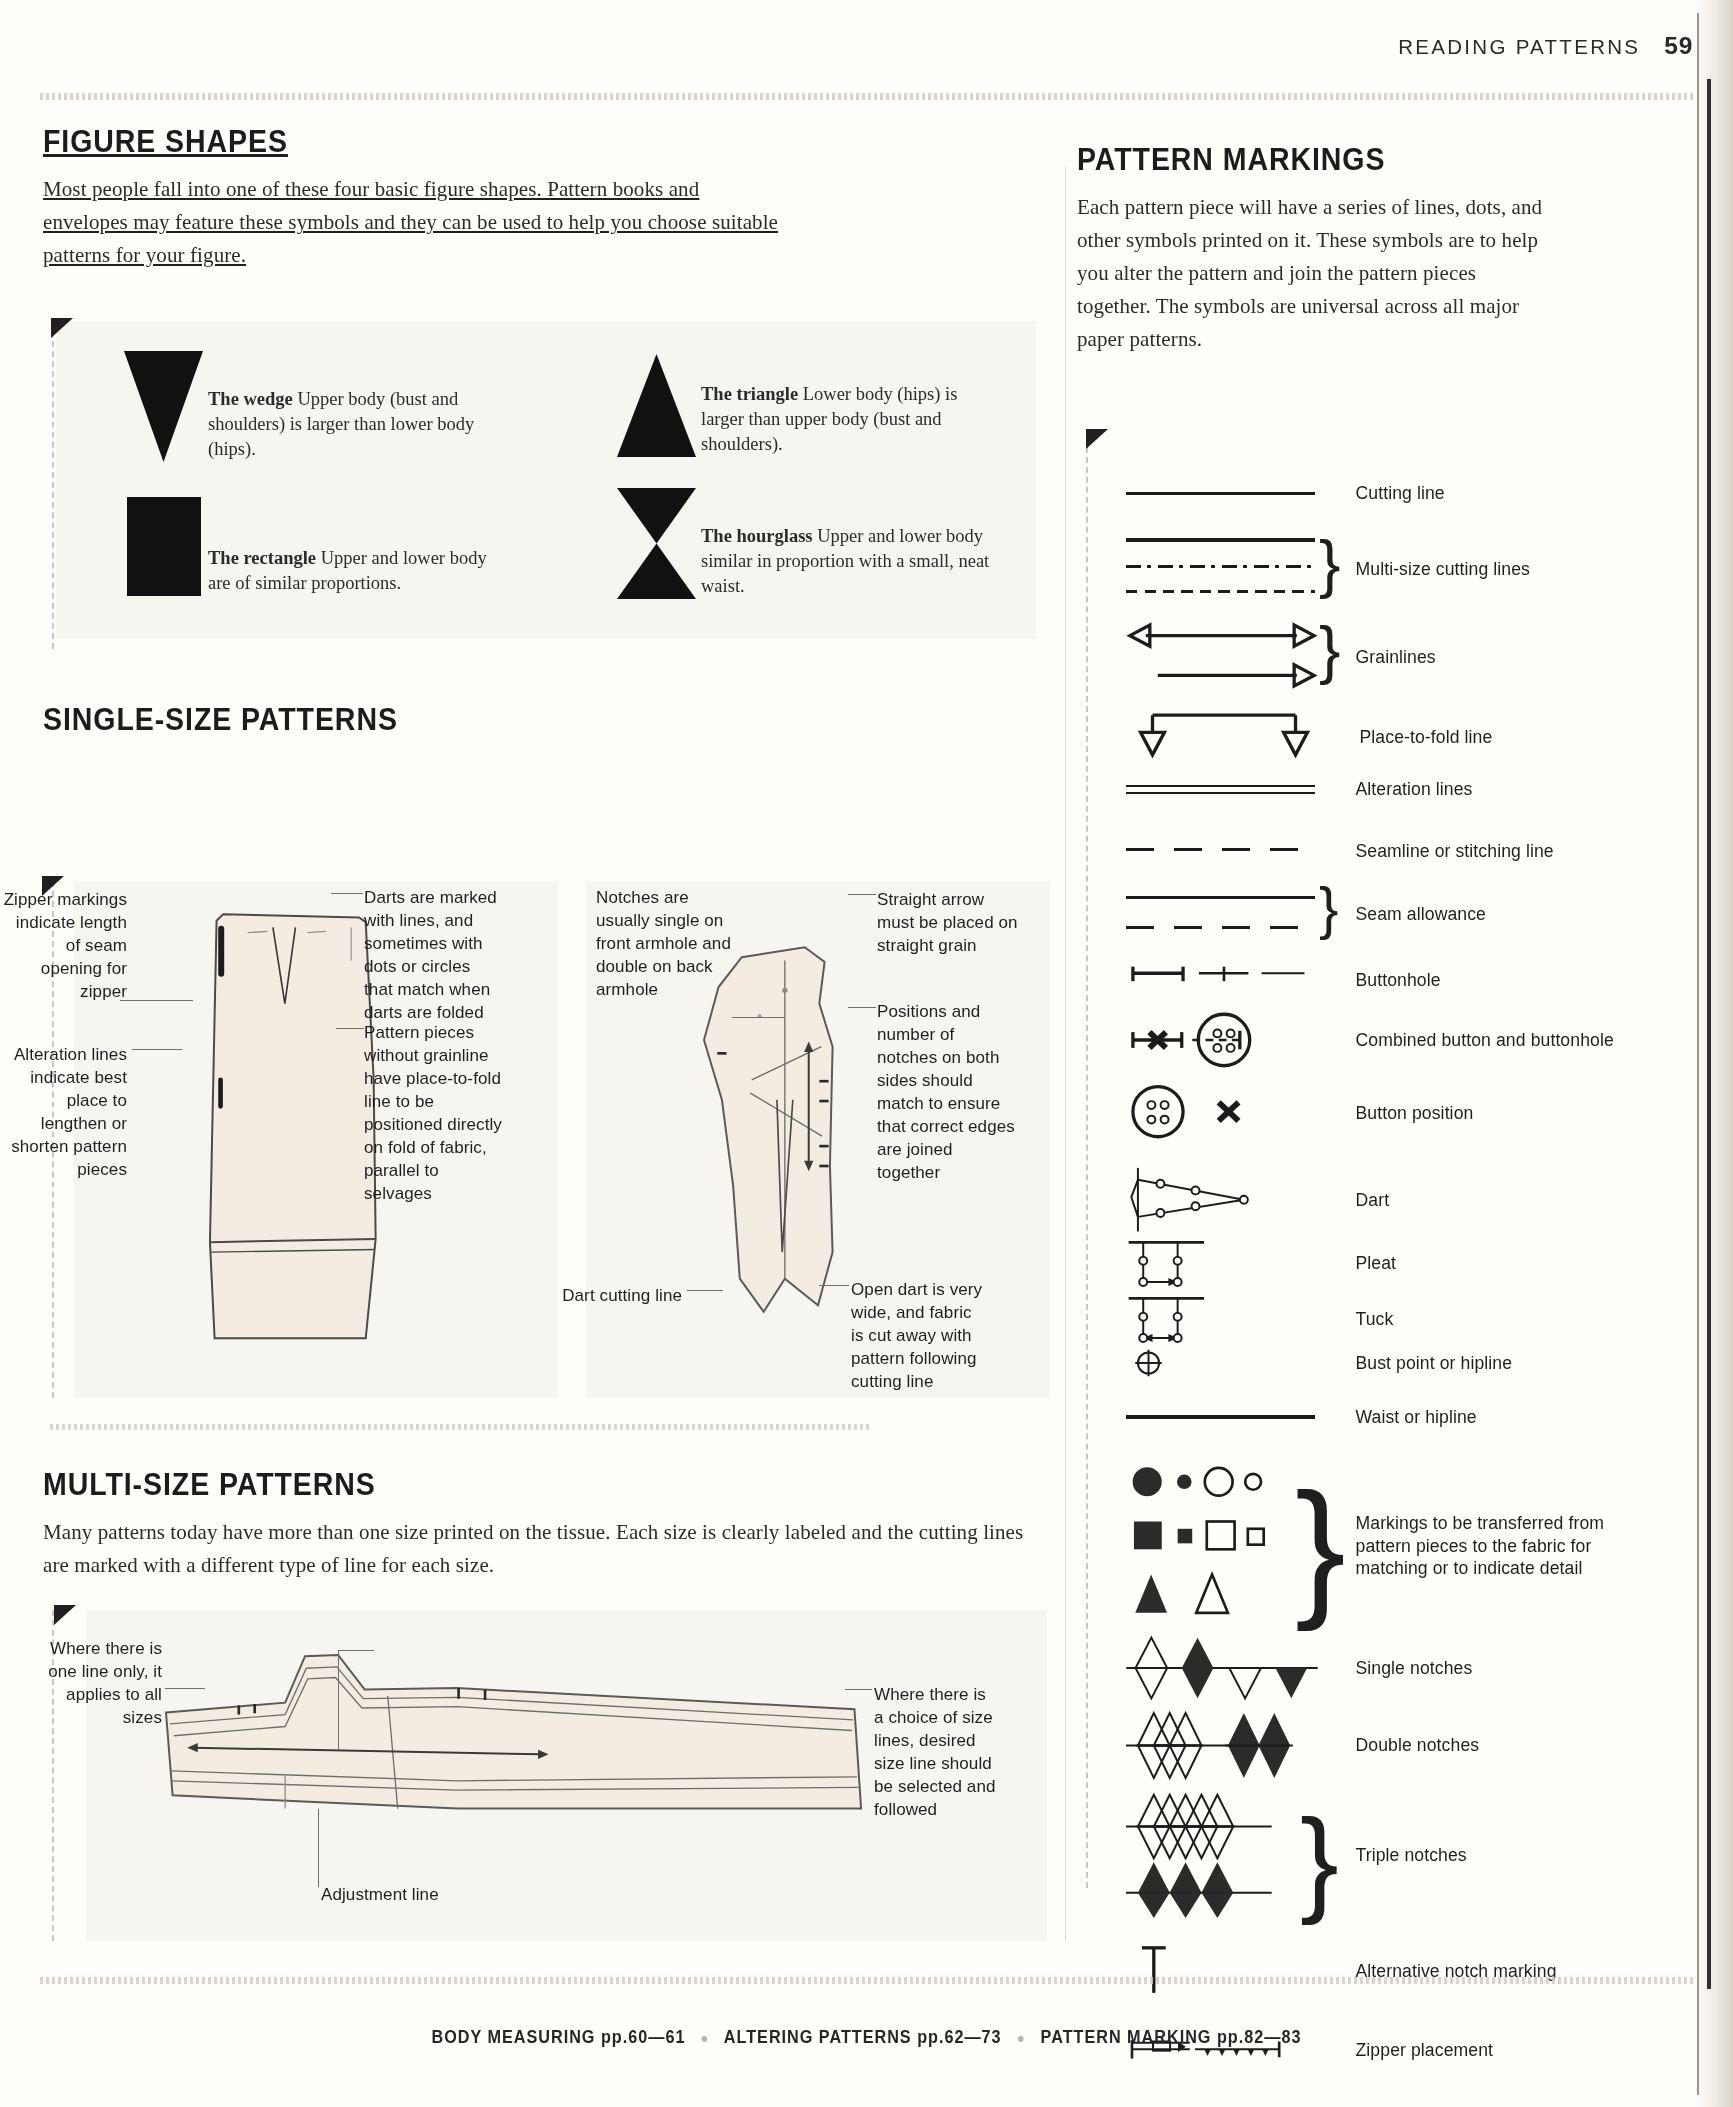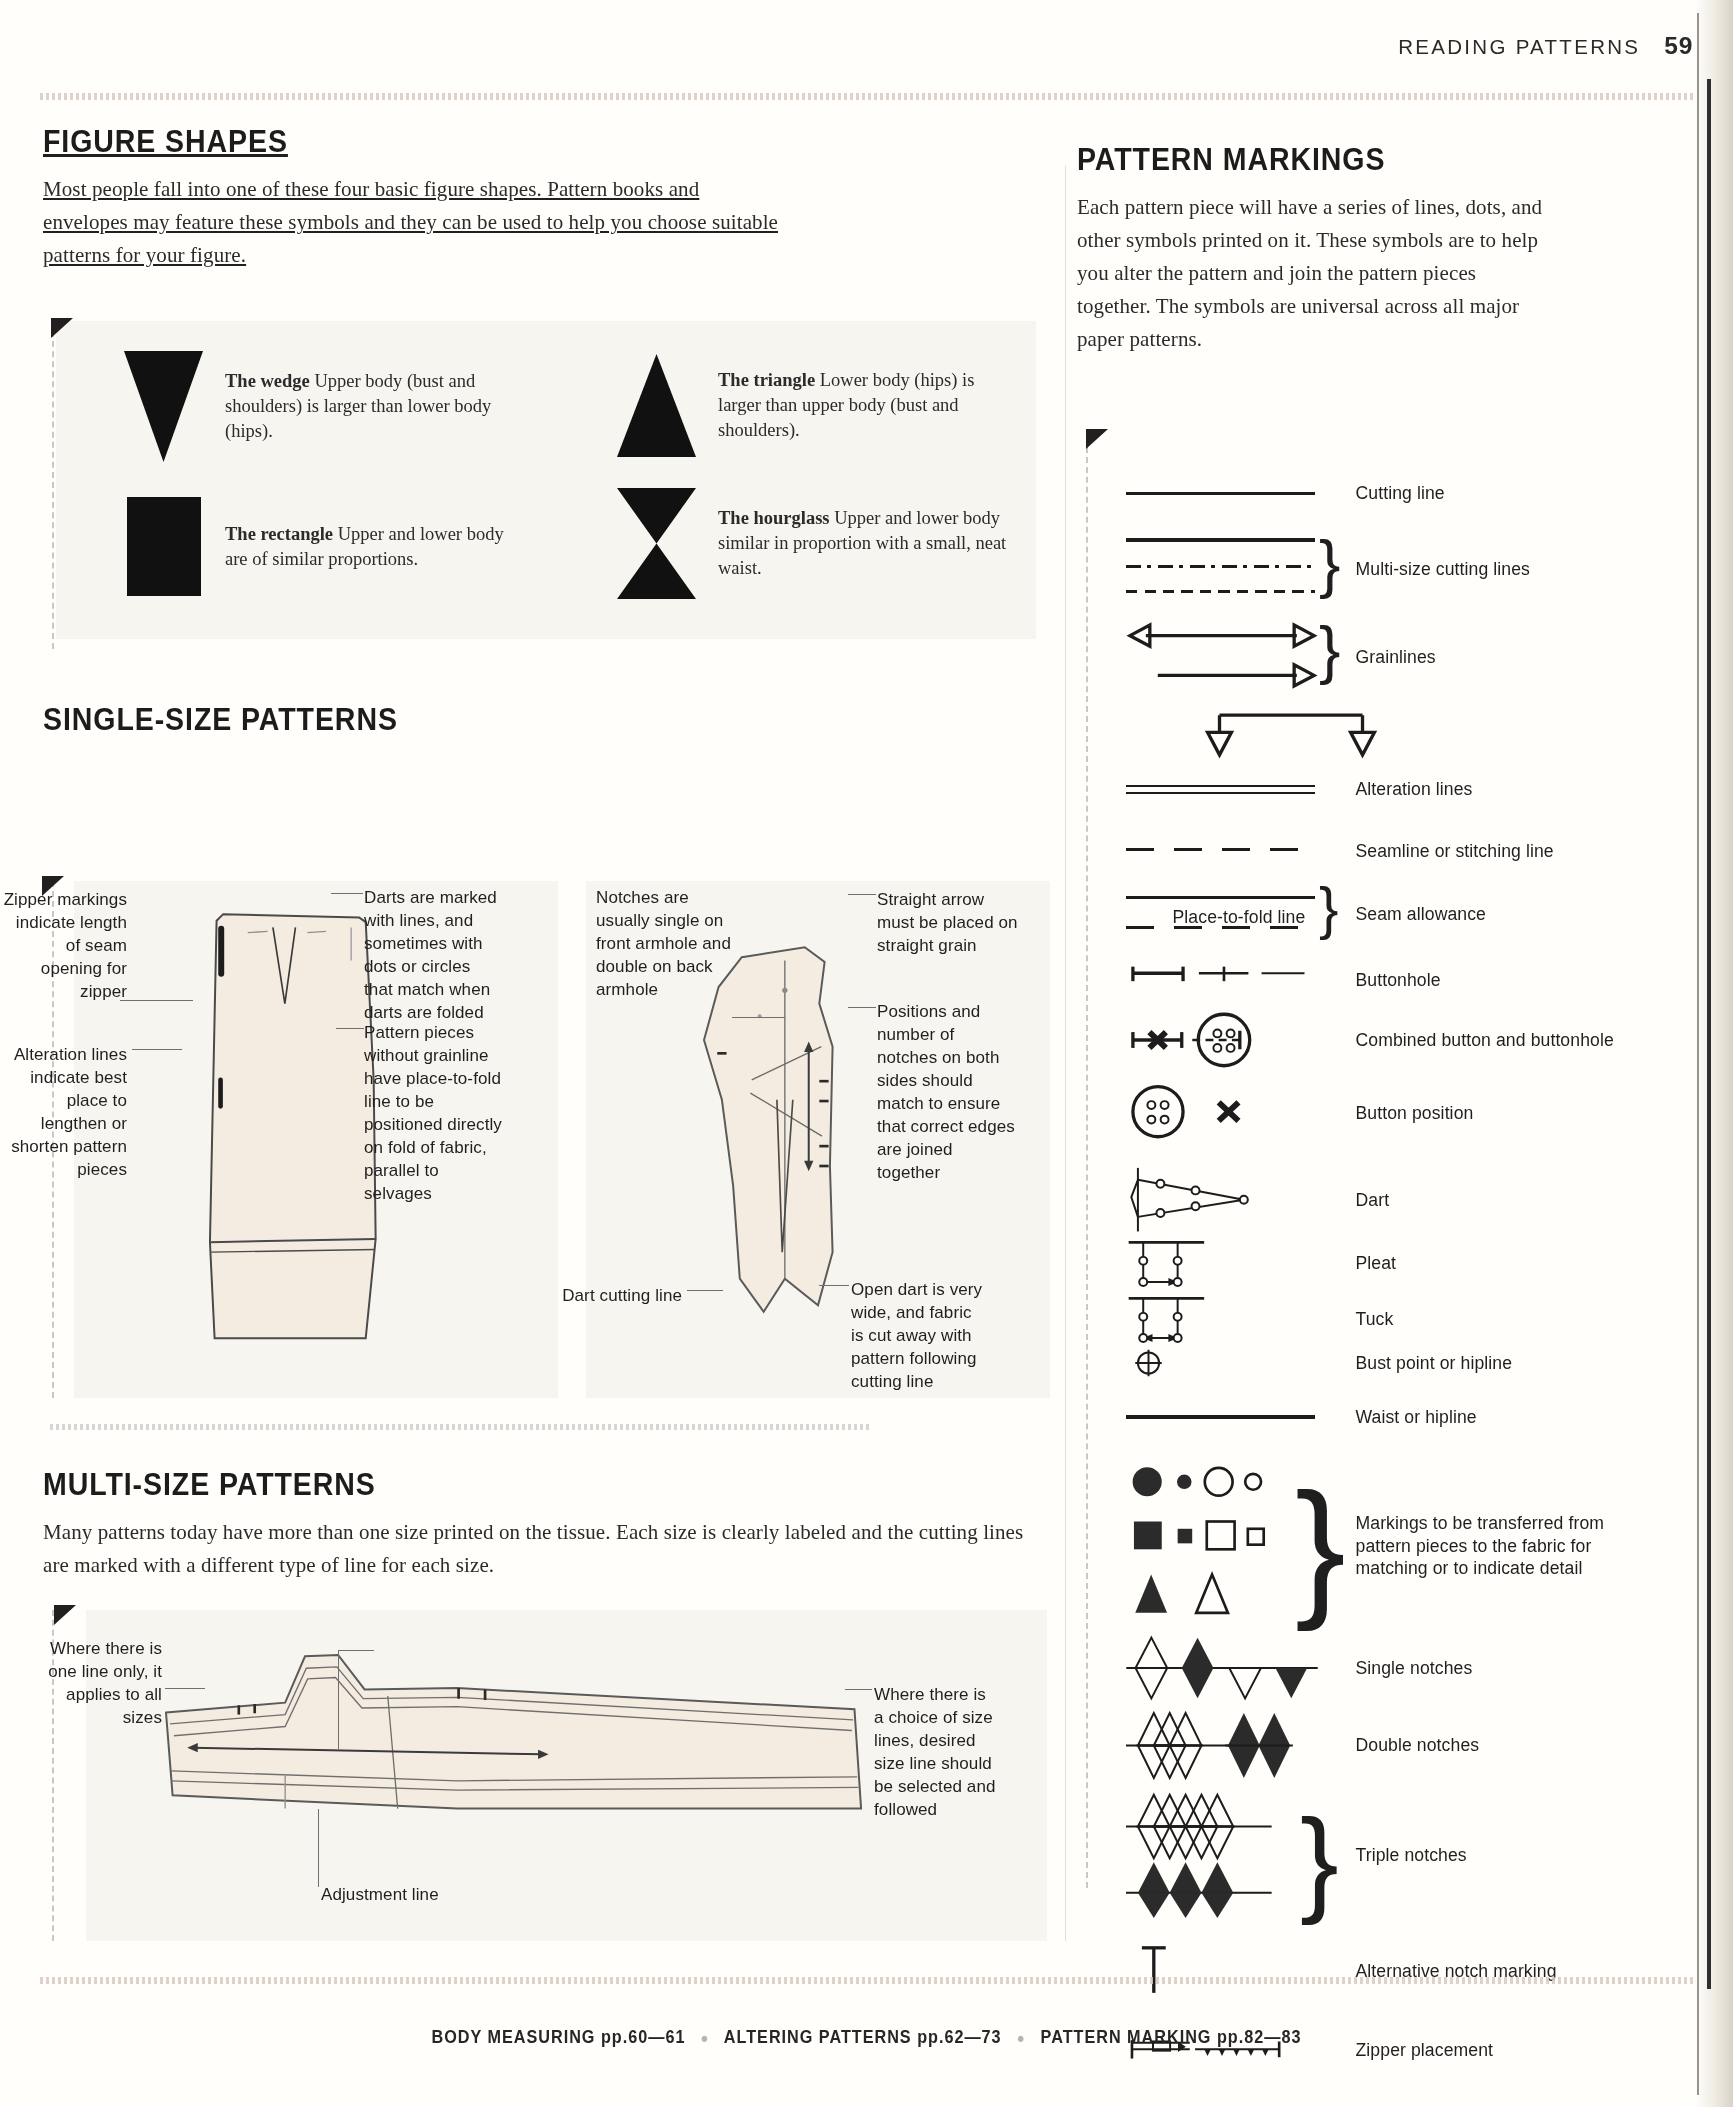--- a/index.html
+++ b/index.html
@@ -51,21 +51,21 @@
   }
   p.body{
     font-family:"Liberation Serif", serif;
     font-size:21px;line-height:33px;margin:0;color:#2b2b2b;
     letter-spacing:0.1px;
   }
 
   
   .shadebox{background:#f7f5f0;position:relative;}
   .fig-box{position:absolute;left:56px;top:321px;width:980px;height:318px;}
-  .fs-cell{position:absolute;display:flex;gap:17px;align-items:center;}
+  .fs-cell{position:absolute;display:flex;align-items:flex-end;}
   .fs-desc{font-family:"Liberation Serif", serif;font-size:18.5px;line-height:25px;width:301px;color:#2b2b2b;}
   .fs-desc b{font-weight:bold;}
   .glyph{width:89px;flex:0 0 89px;display:flex;justify-content:center;}
 
   
   .g-wedge{width:79px;height:111px;background:#111;
     clip-path:polygon(0 0,100% 0,50% 100%);}
   .g-triangle{width:79px;height:103px;background:#111;
     clip-path:polygon(50% 0,100% 100%,0 100%);}
   .g-rect{width:74px;height:99px;background:#111;}
@@ -335,21 +335,21 @@
           <polygon points="6,22 36,6 36,38" fill="none" stroke="#1c1c1c" stroke-width="5"></polygon>
           <polygon points="284,22 254,6 254,38" fill="none" stroke="#1c1c1c" stroke-width="5"></polygon>
           <line x1="48" y1="82" x2="258" y2="82" stroke="#1c1c1c" stroke-width="5"></line>
           <polygon points="284,82 254,66 254,98" fill="none" stroke="#1c1c1c" stroke-width="5"></polygon>
         </svg>
         <div class="brace" style="left:193px;top:-2.6px;font-size:64px;">}</div>
       </div>
       <div class="ltext" style="width:278px">Grainlines</div>
     </div>
 
-    <div class="lrow" style="left:16px;top:250px;height:60px;flex-direction:column;">
+    <div class="lrow" style="left:4px;top:250px;height:60px;">
       <div class="lsym" style="height:60px">
         <svg width="192" height="60" viewBox="0 0 290 90">
           <path d="M34,12 L250,12" stroke="#1c1c1c" stroke-width="5" fill="none"></path>
           <path d="M34,12 L34,40 M250,12 L250,40" stroke="#1c1c1c" stroke-width="5" fill="none"></path>
           <polygon points="34,72 16,38 52,38" fill="none" stroke="#1c1c1c" stroke-width="5"></polygon>
           <polygon points="250,72 232,38 268,38" fill="none" stroke="#1c1c1c" stroke-width="5"></polygon>
         </svg>
       </div>
       <div class="ltext" style="width:278px">Place-to-fold line</div>
     </div>

